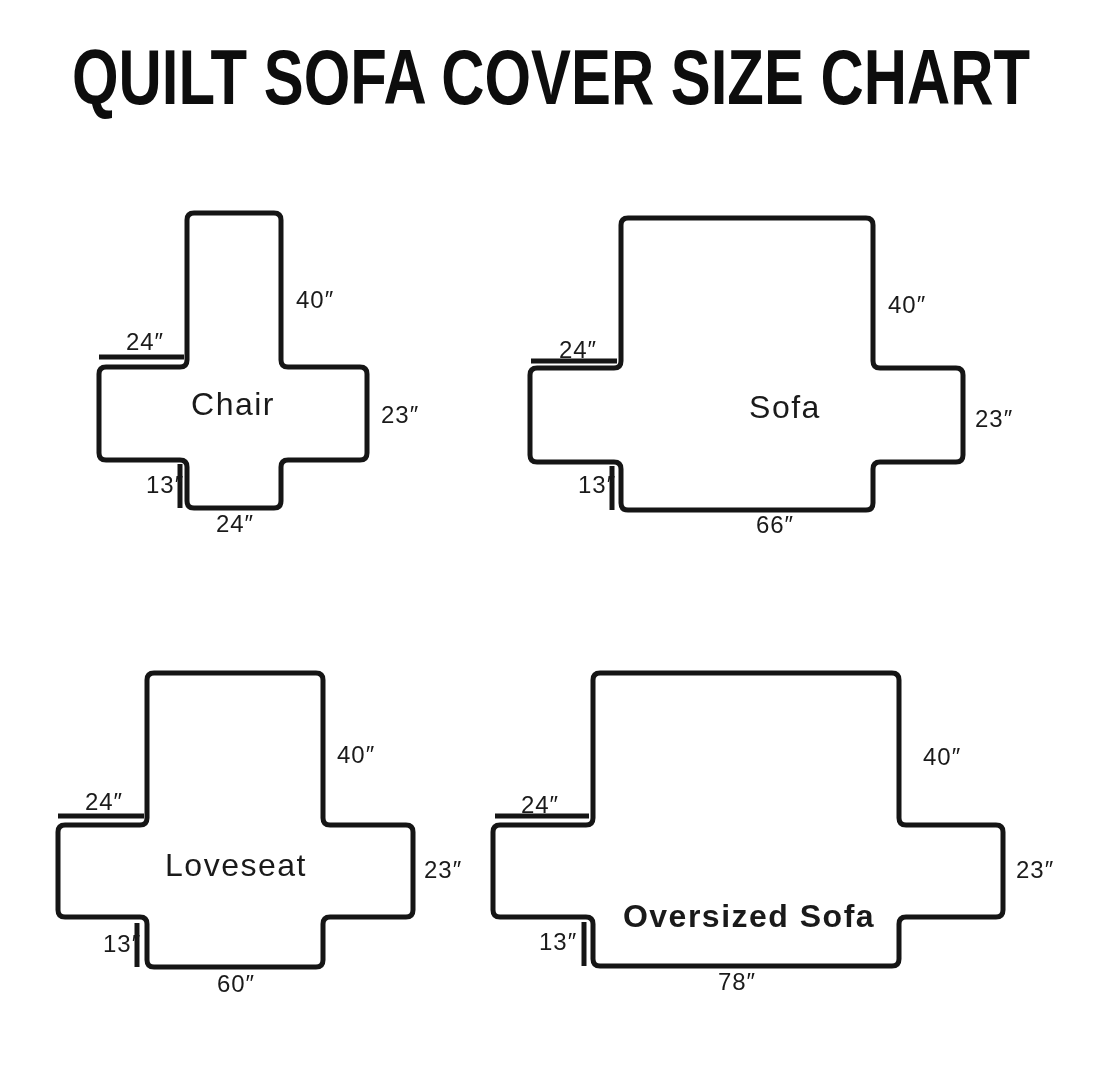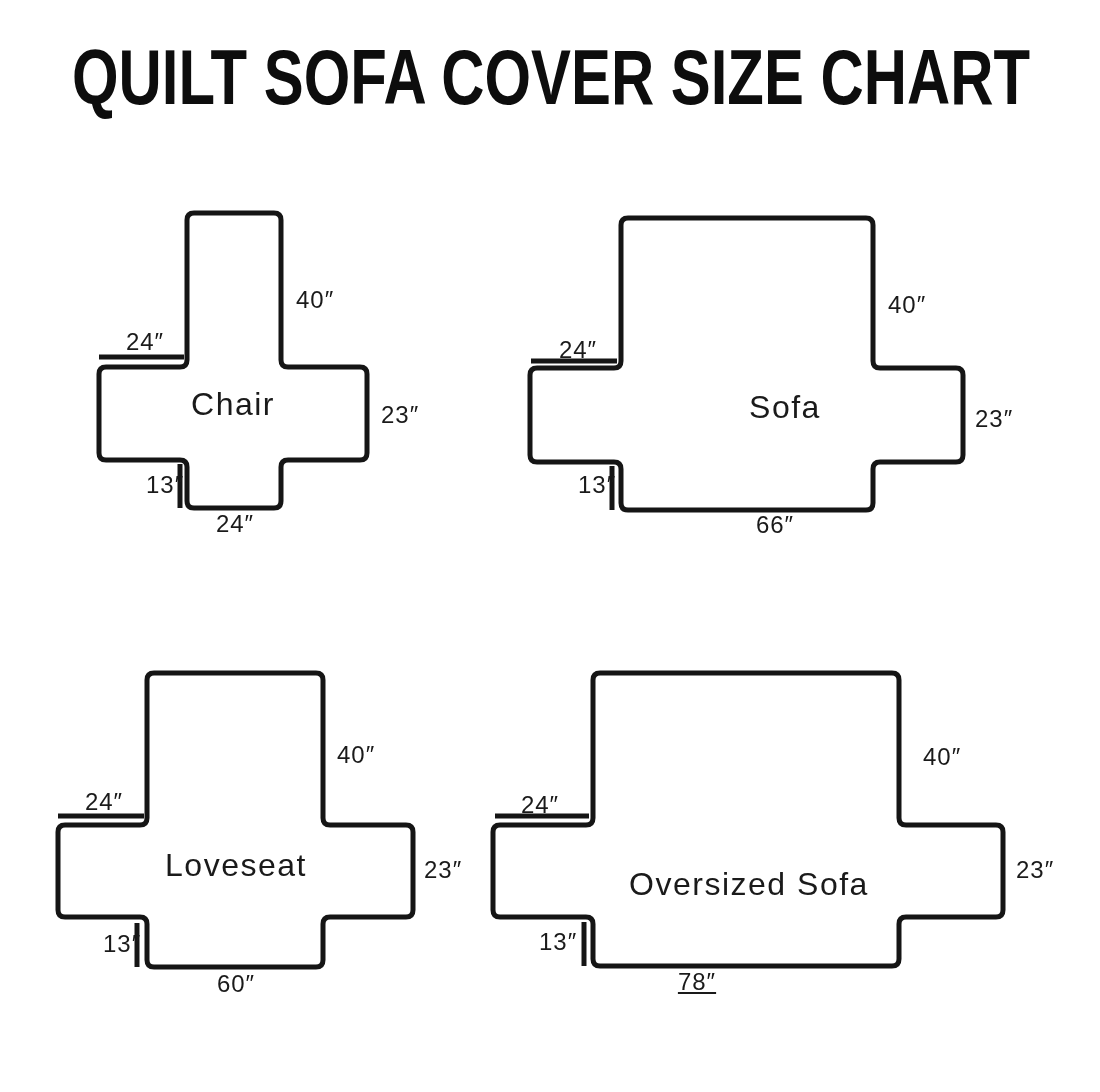--- a/index.html
+++ b/index.html
@@ -81,18 +81,18 @@
 
   <div class="lbl num" style="left:337px; top:743px;">40″</div>
   <div class="lbl num c" style="left:104px; top:790px;">24″</div>
   <div class="lbl nm c" style="left:236px; top:849px;">Loveseat</div>
   <div class="lbl num" style="left:424px; top:858px;">23″</div>
   <div class="lbl num" style="left:103px; top:932px;">13″</div>
   <div class="lbl num c" style="left:236px; top:972px;">60″</div>
 
   <div class="lbl num" style="left:923px; top:745px;">40″</div>
   <div class="lbl num c" style="left:540px; top:793px;">24″</div>
-  <div class="lbl nm c" style="left:749px; top:868px;">Oversized Sofa</div>
+  <div class="lbl nm c" style="left:749px; top:900px;font-weight:bold;">Oversized Sofa</div>
   <div class="lbl num" style="left:1016px; top:858px;">23″</div>
   <div class="lbl num" style="left:539px; top:930px;">13″</div>
-  <div class="lbl num c" style="left:697px; top:970px;text-decoration:underline;">78″</div>
+  <div class="lbl num c" style="left:737px; top:970px;">78″</div>
 
 </div>
 
 </body></html>

